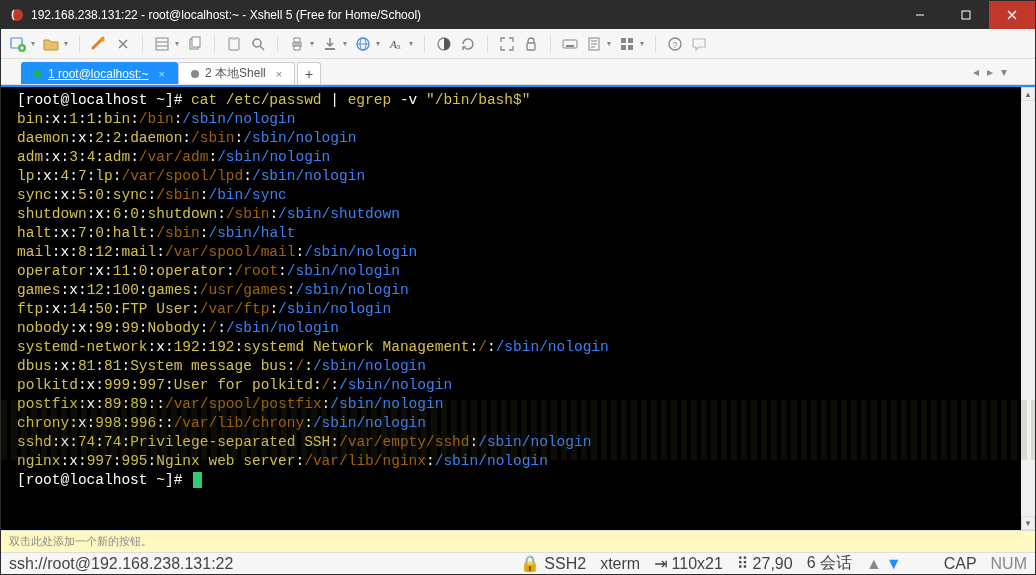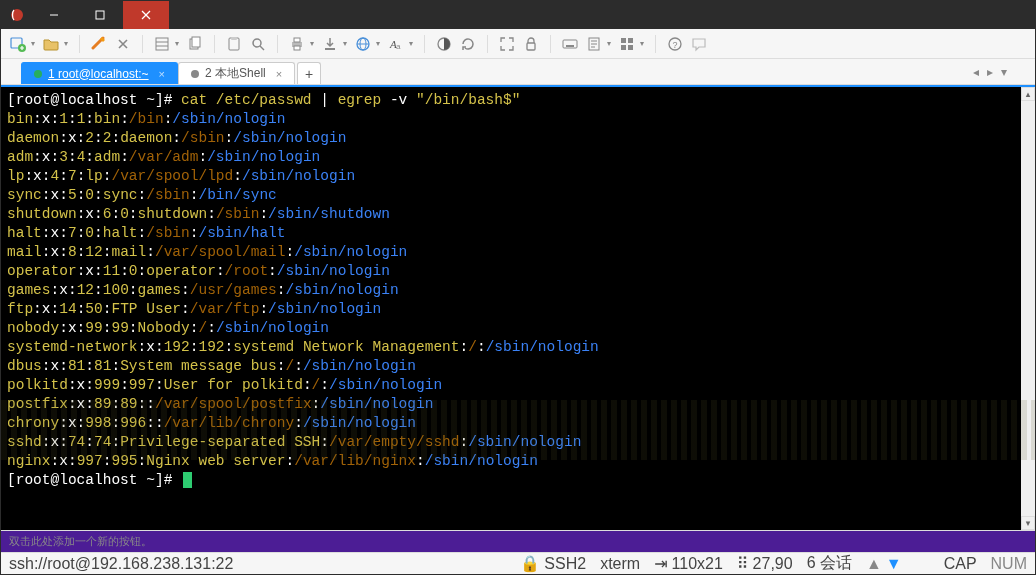--- a/index.html
+++ b/index.html
@@ -30,36 +30,36 @@
   .tab .dot { width: 8px; height: 8px; border-radius: 50%; }
   .tab.active .dot { background: #27ae60; }
   .tab.inactive .dot { background: #888; }
   .tab .tab-close { font-size:11px; color:inherit; opacity:.7; margin-left:4px; cursor:pointer;}
   .tab.inactive { color:#555; }
   .tab-add { width: 24px; display:flex; align-items:center; justify-content:center; border:1px solid #ccc; border-bottom:none; background:#fff; margin-top:3px; border-radius:3px 3px 0 0; margin-left:2px; font-size:14px; color:#555;}
   .tab-spacer { flex:1; }
   .tab-nav { display:flex; align-items:center; gap:8px; padding:0 8px; color:#888; }
 
   
-  .term-wrap { flex: 1; border-top:2px solid #1e90ff; background: #000; position: relative; display:flex; }
+  .term-wrap { flex: 1; border-top:2px solid #1e90ff; background: #000; position: relative; display:flex;padding-left:10px; }
   .term-bg { position:absolute; left:0; right:0; bottom:70px; height:60px; pointer-events:none; opacity:.15;
     background: repeating-linear-gradient(90deg, #5c5828 0 6px, transparent 6px 10px);}
   .term { flex:1; padding: 4px 6px; font-family: "Consolas","Courier New",monospace; font-size: 14.5px; line-height: 19px; color:#fff; white-space:pre; overflow:hidden; }
   .p { color:#ffffff; }
   .y { color:#d4c24a; }
   .g { color:#3b82f6; }
   .b { color:#a16207; }
   .line span { white-space: pre; }
   .cursor { display:inline-block; width:9px; height:16px; background:#2ecc71; vertical-align:middle; margin-left:2px; }
   .scrollbar { width:14px; background:#f0f0f0; display:flex; flex-direction:column; align-items:center; }
   .sb-btn { width:14px; height:14px; color:#666; font-size:9px; display:flex; align-items:center; justify-content:center; background:#f0f0f0; border:1px solid #ddd;}
   .sb-track { flex:1; background:#f0f0f0; }
 
   
-  .custombar { height: 22px; background: #4c1d95; border-top:1px solid #ddd; color:#888; display:flex; align-items:center; padding:0 8px; font-size:11px;}
+  .custombar { height: 22px; background: #fef9c3; border-top:1px solid #ddd; color:#888; display:flex; align-items:center; padding:0 8px; font-size:11px;}
 
   
   .statusbar { height: 22px; background: #f6f6f6; border-top:1px solid #ddd; color:#444; display:flex; align-items:center; padding:0 8px; font-size:16px; gap:14px;}
   .statusbar .spacer { flex:1; }
   .statusbar .seg { display:flex; align-items:center; gap:4px; }
   .statusbar .lock { color:#d4a017; }
   .statusbar .arrow.up { color:#888; }
   .statusbar .arrow.down { color:#1e90ff; }
   .statusbar .num { color:#888; }
 </style>
@@ -68,20 +68,21 @@
 
 <div class="app">
 
   <div class="titlebar">
     <span class="app-icon">
       <svg viewBox="0 0 16 16">
           <circle cx="8" cy="8" r="6" fill="#c0392b"></circle>
           <path d="M5 3 C 3 5,3 11,5 13" stroke="#fff" stroke-width="1.3" fill="none"></path>
         </svg>
     </span>
+    <span class="title-text">192.168.238.131:22 - root@localhost:~ - Xshell 5 (Free for Home/School)</span>
     <div class="win-btns">
       <div class="win-btn">
           <svg viewBox="0 0 10 10">
             <line x1="1" y1="5" x2="9" y2="5" stroke="#fff" stroke-width="1"></line>
           </svg>
         </div>
       <div class="win-btn">
           <svg viewBox="0 0 10 10">
             <rect x="1" y="1" width="8" height="8" fill="none" stroke="#fff" stroke-width="1"></rect>
           </svg>

